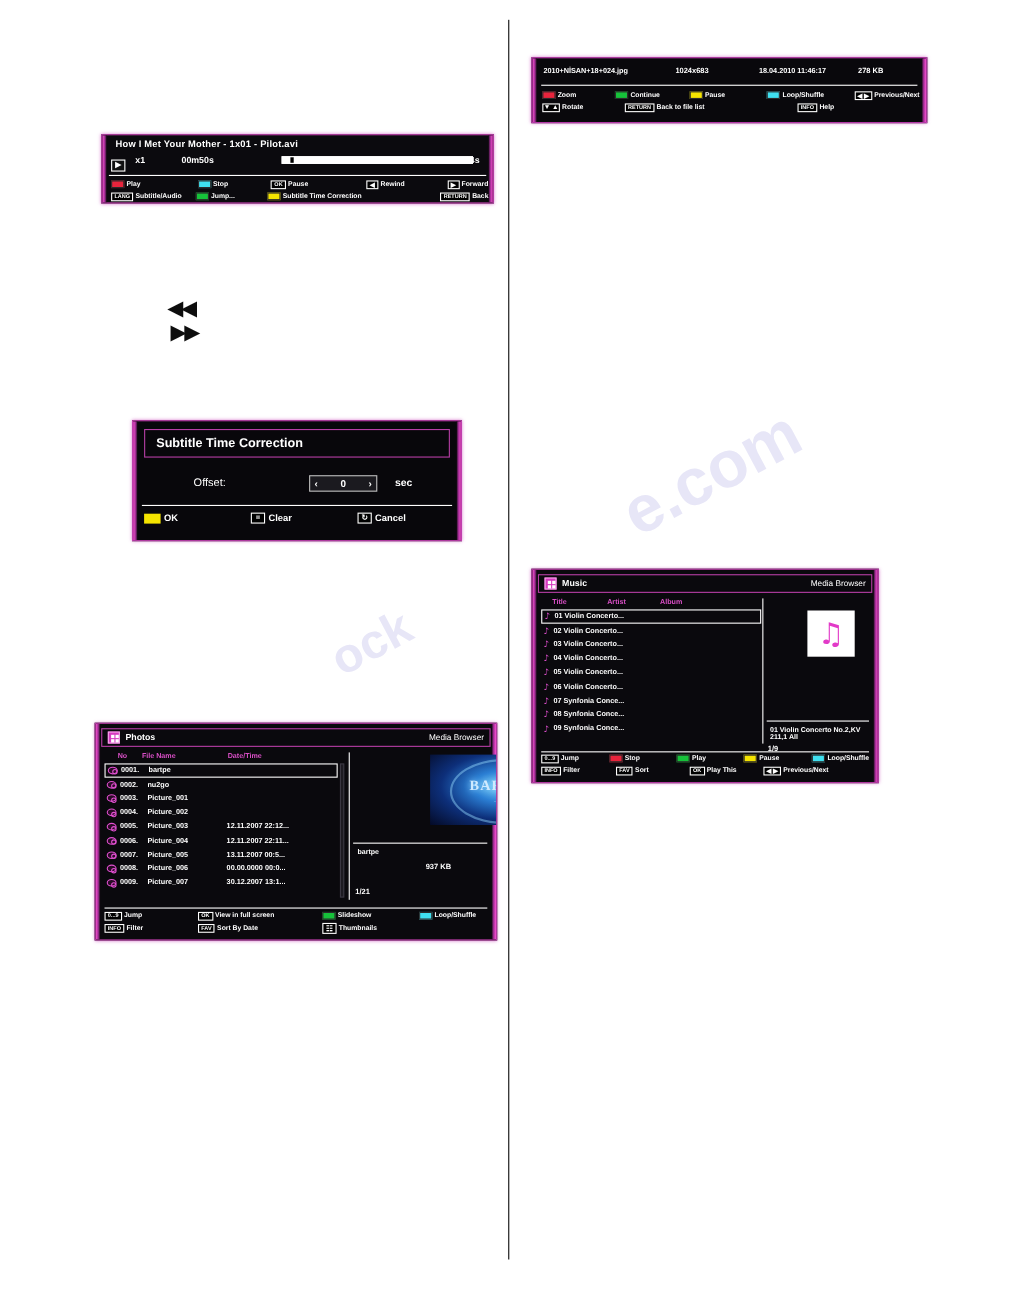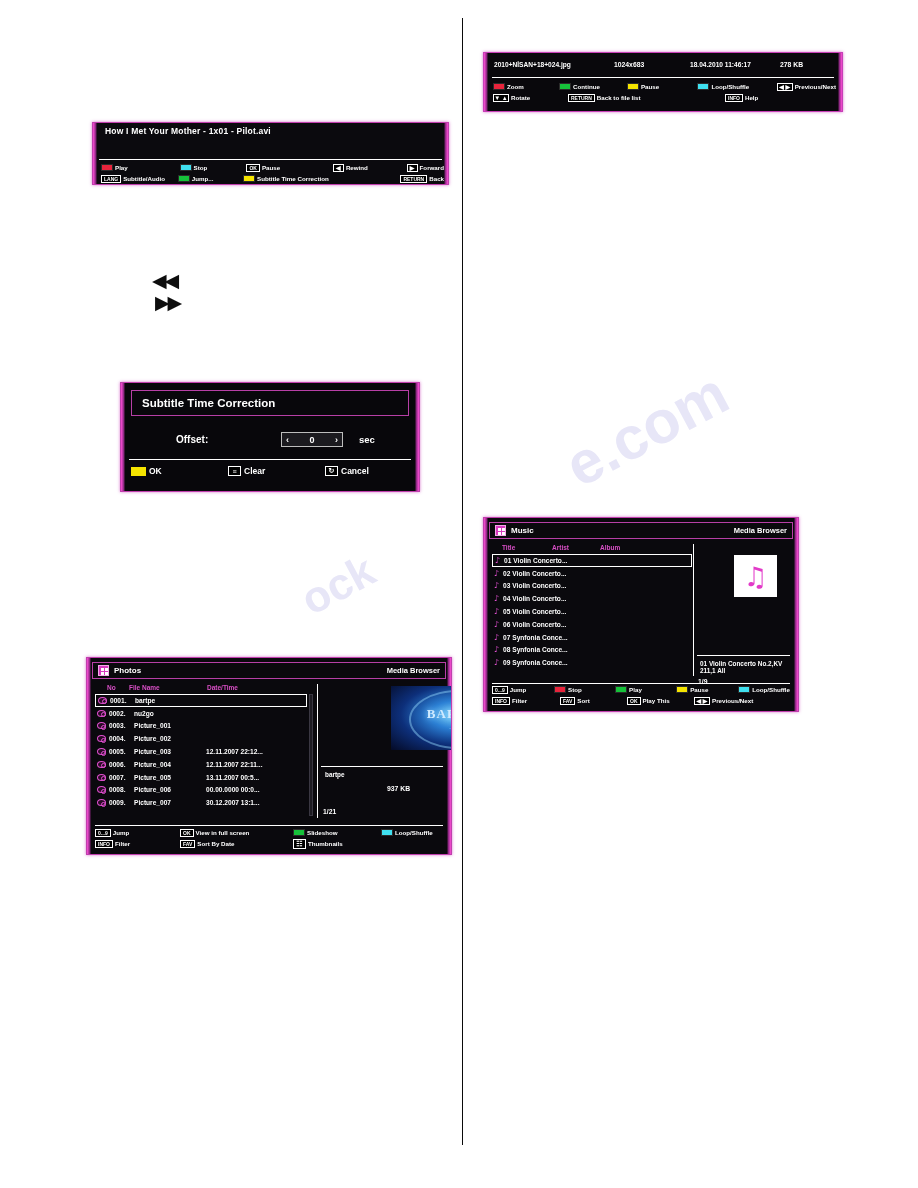--- a/index.html
+++ b/index.html
@@ -101,21 +101,21 @@
   
   #stc {
     left:120px; top:382px; width:300px; height:110px;
     background:#08070b; border:1px solid #c13fae;
   }
   #stc .titlebox {
     position:absolute; left:10px; top:7px; right:10px; height:26px;
     border:1px solid #b73fa6; display:flex; align-items:center; padding-left:10px;
   }
   #stc .titlebox span { font-size:11.5px; font-weight:bold; color:#fff; }
-  #stc .offset-label { position:absolute; left:24px; top:51px; font-size:10px; font-weight:bold;padding-left:31px; }
+  #stc .offset-label { position:absolute; left:24px; top:51px; font-size:10px; font-weight:normal;padding-left:31px; }
   #stc .spinner {
     position:absolute; left:160px; top:49px; width:62px; height:15px;
     border:1px solid #bdbdbd; background:#1b1a1f;
     display:flex; align-items:center; justify-content:space-between; padding:0 4px;
     font-size:9px; font-weight:bold; color:#fff;
   }
   #stc .unit { position:absolute; left:238px; top:51px; font-size:9.5px; font-weight:bold; }
   #stc .hr { position:absolute; left:8px; right:8px; top:76px; height:1px; background:#fff; }
   #stc .actions { position:absolute; left:10px; right:10px; top:83px; display:flex; }
   #stc .act { display:flex; align-items:center; gap:3px; font-size:8.5px; font-weight:bold; }
@@ -134,21 +134,21 @@
   }
   .mb .hdr .app-icon {
     width:11px; height:11px; background:#d63ac0; margin-right:5px;
     display:inline-block; position:relative; border:1px solid #f3a8e8;
   }
   .mb .hdr .app-icon::after{
     content:""; position:absolute; left:2px; top:2px; width:3px; height:3px;
     background:#fff; box-shadow:4px 0 0 #fff, 0 4px 0 #fff, 4px 4px 0 #fff;
   }
   .mb .hdr .sect { font-size:8px; font-weight:bold; color:#fff; }
-  .mb .hdr .brand { margin-left:auto; font-size:7.5px; font-weight:bold; color:#fff; }
+  .mb .hdr .brand { margin-left:auto; font-size:7.5px; font-weight:normal; color:#fff; }
 
   .mb .listcol { position:absolute; left:8px; top:26px; bottom:34px; }
   .mb .colhead { display:flex; font-size:6.5px; font-weight:bold; color:#d94fc6; height:10px; }
   .mb .rowitem {
     display:flex; align-items:center; height:12.8px;
     font-size:6.6px; font-weight:bold; color:#ffffff; padding-left:2px;
   }
   .mb .rowitem.sel { border:1px solid #ffffff; }
   .disc-ico {
     width:9px; height:7px; border:1px solid #e14fd0; border-radius:50%;
@@ -222,20 +222,29 @@
 <div class="watermark" id="wm3">ock</div>
 
 <div class="v-divider"></div>
 
 <div class="osd" id="player-bar">
   <div class="edge-l"></div>
   <div class="edge-r"></div>
 
   <div class="title">How I Met Your Mother - 1x01 - Pilot.avi</div>
 
+  <div class="row2">
+    <span class="btn-box sq-play">▶</span>
+    <span class="speed">x1</span>
+    <span class="t-cur">00m50s</span>
+    <div class="progress">
+      <div class="knob" style="left: 4%;"></div>
+    </div>
+    <span class="t-tot">22m04s</span>
+  </div>
 
   <div class="hr"></div>
 
   <div class="hintgrid">
     <div class="hintrow" id="pb-row1">
         <div class="hint" style="width: 80px;">
           <span class="chip" style="background: rgb(232, 36, 60);"></span>
           <span>Play</span>
         </div>
         <div class="hint" style="width: 68px;">

